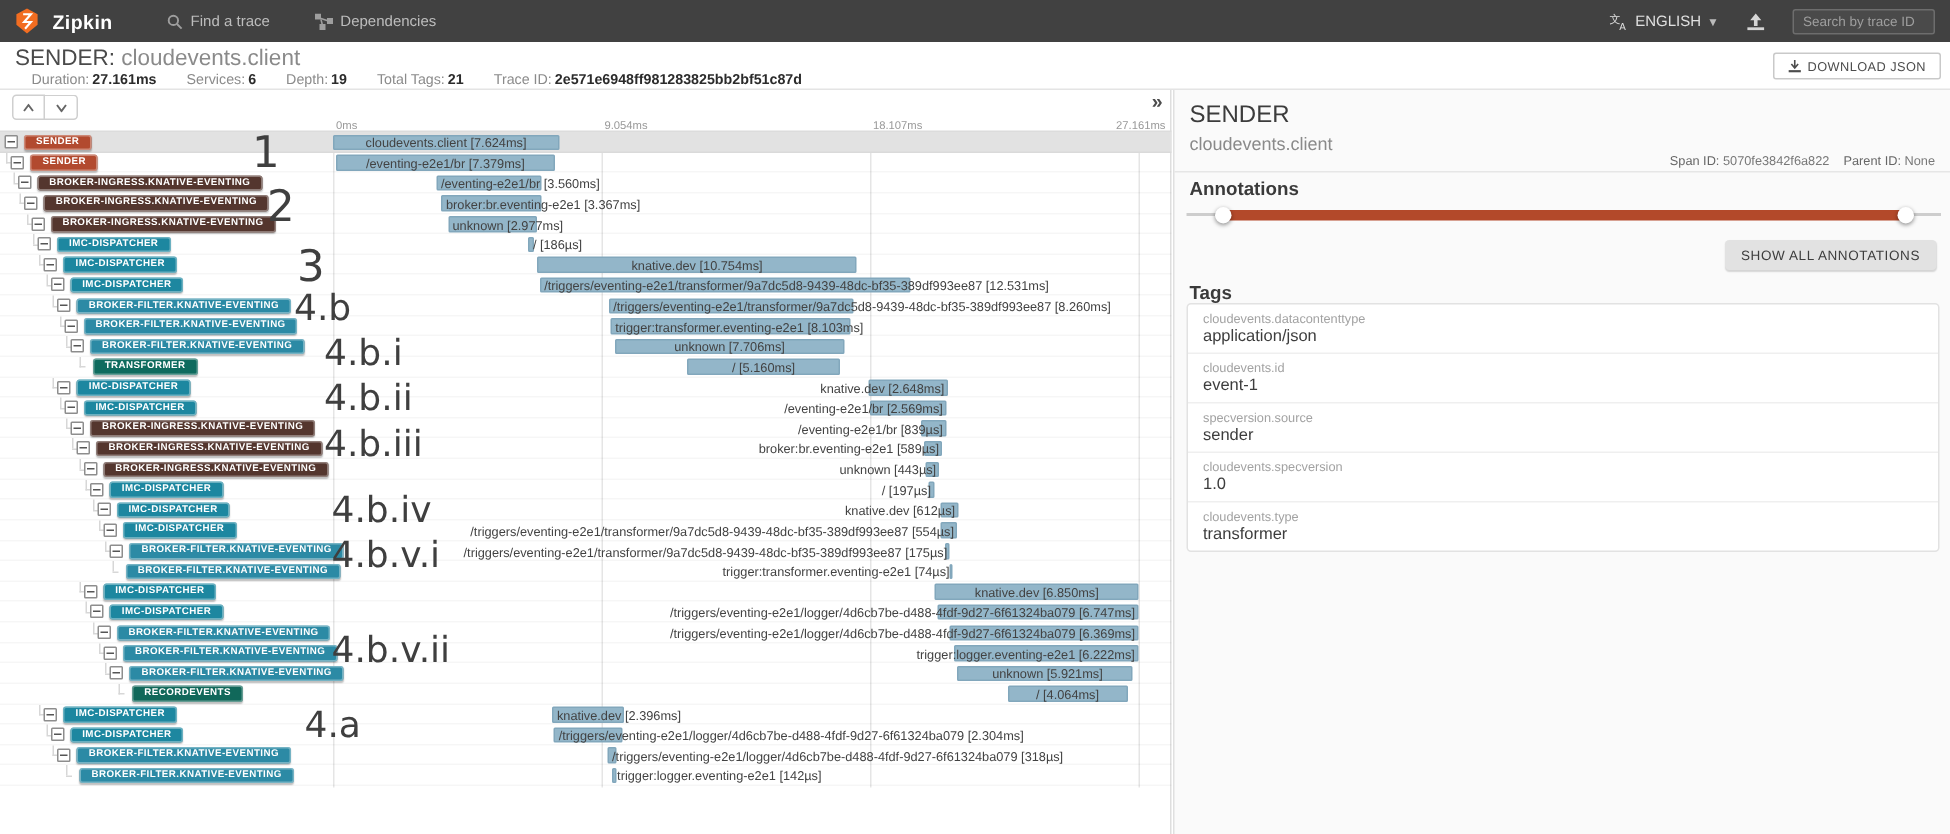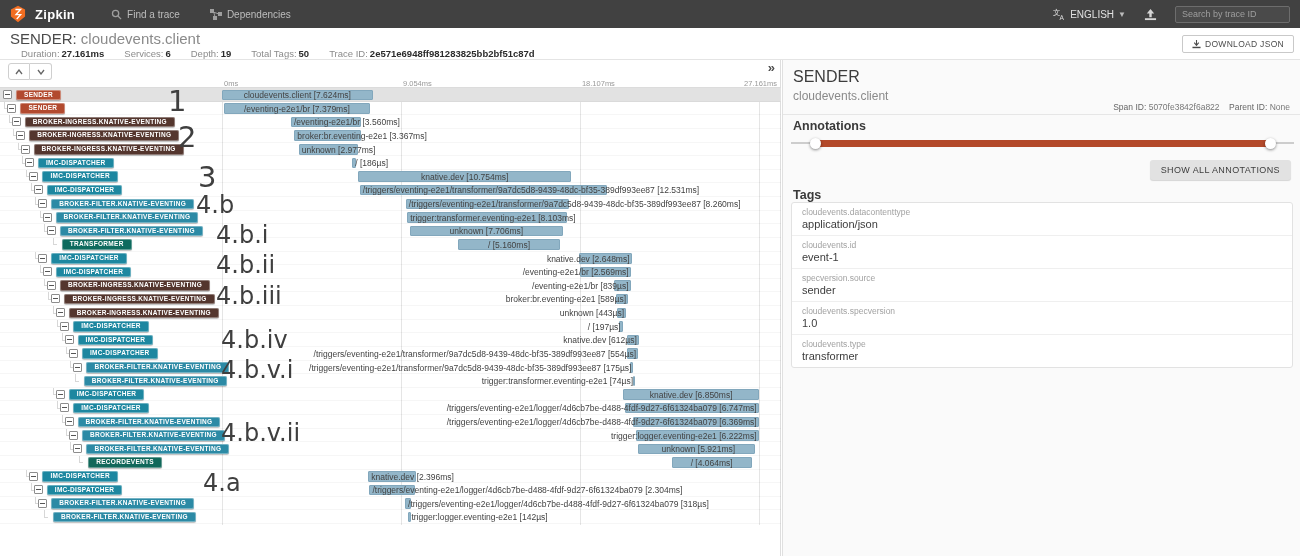--- a/index.html
+++ b/index.html
@@ -12,21 +12,21 @@
          display:flex; align-items:center; }
   #logo { width:18px; height:18px; margin:0 8px 0 9px; flex:0 0 auto; }
   .brand { color:#fff; font-size:13px; font-weight:bold; letter-spacing:.3px; margin-right:36px; }
   .nav-item { color:#bdbdbd; font-size:10px; display:flex; align-items:center; gap:5px;
               margin-right:30px; cursor:pointer; }
   .nav-item svg { opacity:.75; }
   #nav-right { margin-left:auto; display:flex; align-items:center; gap:18px; padding-right:10px; }
   #lang { color:#e0e0e0; font-size:10px; display:flex; align-items:center; gap:4px; cursor:pointer; }
   #lang .caret { font-size:8px; color:#bbb; }
   #upload-icon { cursor:pointer; }
-  #trace-search { width:115px; height:17px; background:#4a4a4a; border:1px solid #6d6d6d;
+  #trace-search { width:95px; height:17px; background:#4a4a4a; border:1px solid #6d6d6d;
                   border-radius:2px; color:#ddd; font-size:9px; padding:0 6px; outline:none; }
   #trace-search::placeholder { color:#9e9e9e; }
 
   
   #subheader { position:absolute; left:0; top:28px; width:1300px; height:32px; background:#fff;
                border-bottom:1px solid #e4e4e4; }
   #page-title { position:absolute; left:10px; top:2px; font-size:15px; }
   #page-title .t1 { color:#4a4a4a; }
   #page-title .t2 { color:#8a8a8a; }
   #stats { position:absolute; left:10px; top:20px; display:flex; gap:9px; font-size:9.5px; }
@@ -146,21 +146,21 @@
 
   <div id="subheader">
     <div id="page-title">
       <span class="t1">SENDER:</span>
       <span class="t2">cloudevents.client</span>
     </div>
     <div id="stats">
         <span class="stat"><span class="sl">Duration:</span><span class="sv">27.161ms</span></span>
         <span class="stat"><span class="sl">Services:</span><span class="sv">6</span></span>
         <span class="stat"><span class="sl">Depth:</span><span class="sv">19</span></span>
-        <span class="stat"><span class="sl">Total Tags:</span><span class="sv">50</span></span>
+        <span class="stat"><span class="sl">Total Tags:</span><span class="sv">21</span></span>
         <span class="stat"><span class="sl">Trace ID:</span><span class="sv">2e571e6948ff981283825bb2bf51c87d</span></span>
       </div>
     <button id="download-btn">
       <svg width="9" height="9" viewBox="0 0 10 10">
         <path d="M5 0 L5 5 M2.5 3 L5 6 L7.5 3" stroke="#4c4c4c" fill="none" stroke-width="1.2"></path>
         <rect x="0.5" y="7.5" width="9" height="1.6" fill="#4c4c4c"></rect>
       </svg>
       <span>DOWNLOAD JSON</span>
     </button>
   </div>

